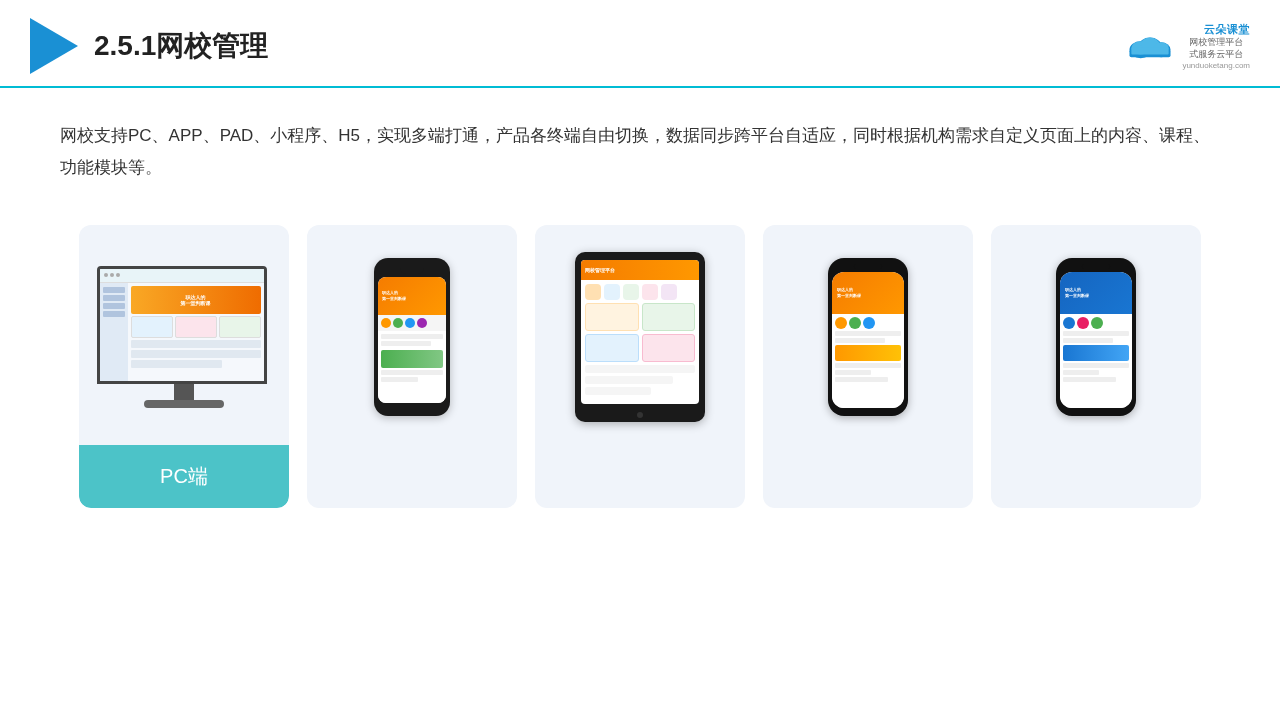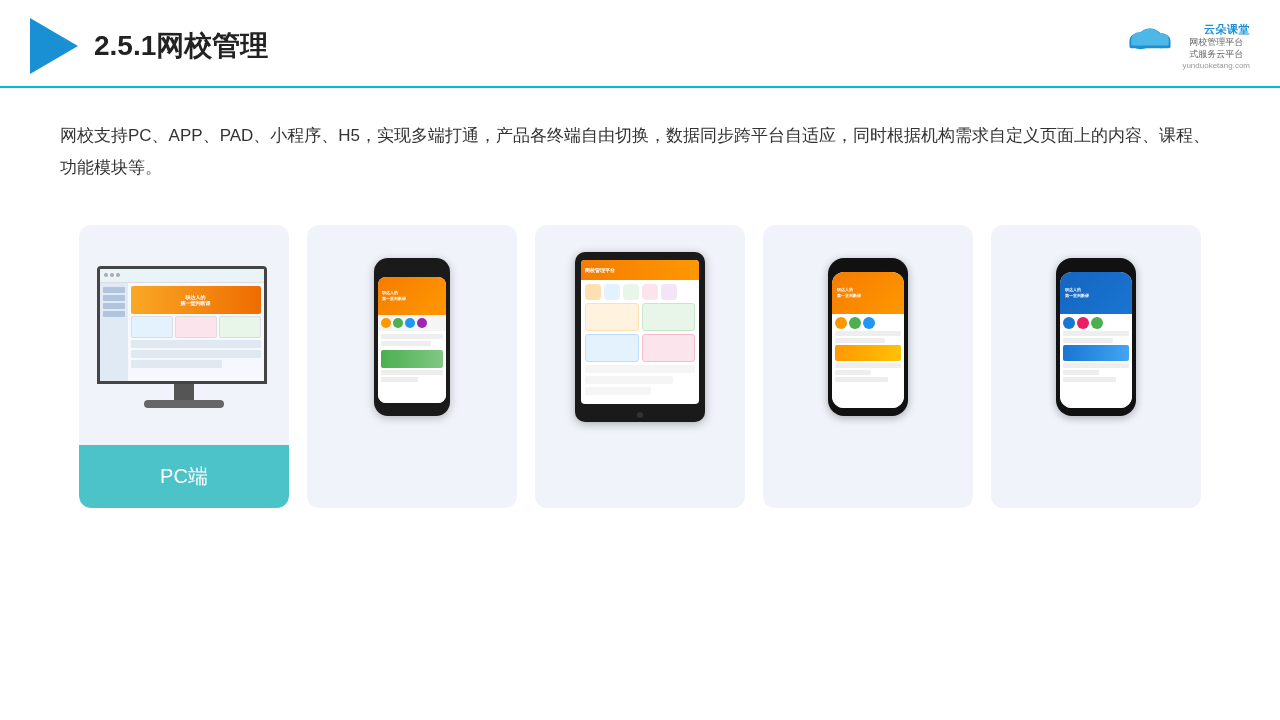--- a/index.html
+++ b/index.html
@@ -32,21 +32,21 @@
       border-bottom: 28px solid transparent;
       border-left: 48px solid #1a90d4;
     }
     .page-title {
       font-size: 28px;
       font-weight: bold;
       color: #222;
     }
     .brand-icon {
       display: flex;
-      align-items: flex-start;
+      align-items: center;
       gap: 4px;
     }
     .cloud-svg {
       width: 56px;
       height: 30px;
     }
     .brand-name {
       font-size: 11px;
       color: #1a90d4;
       font-weight: bold;

